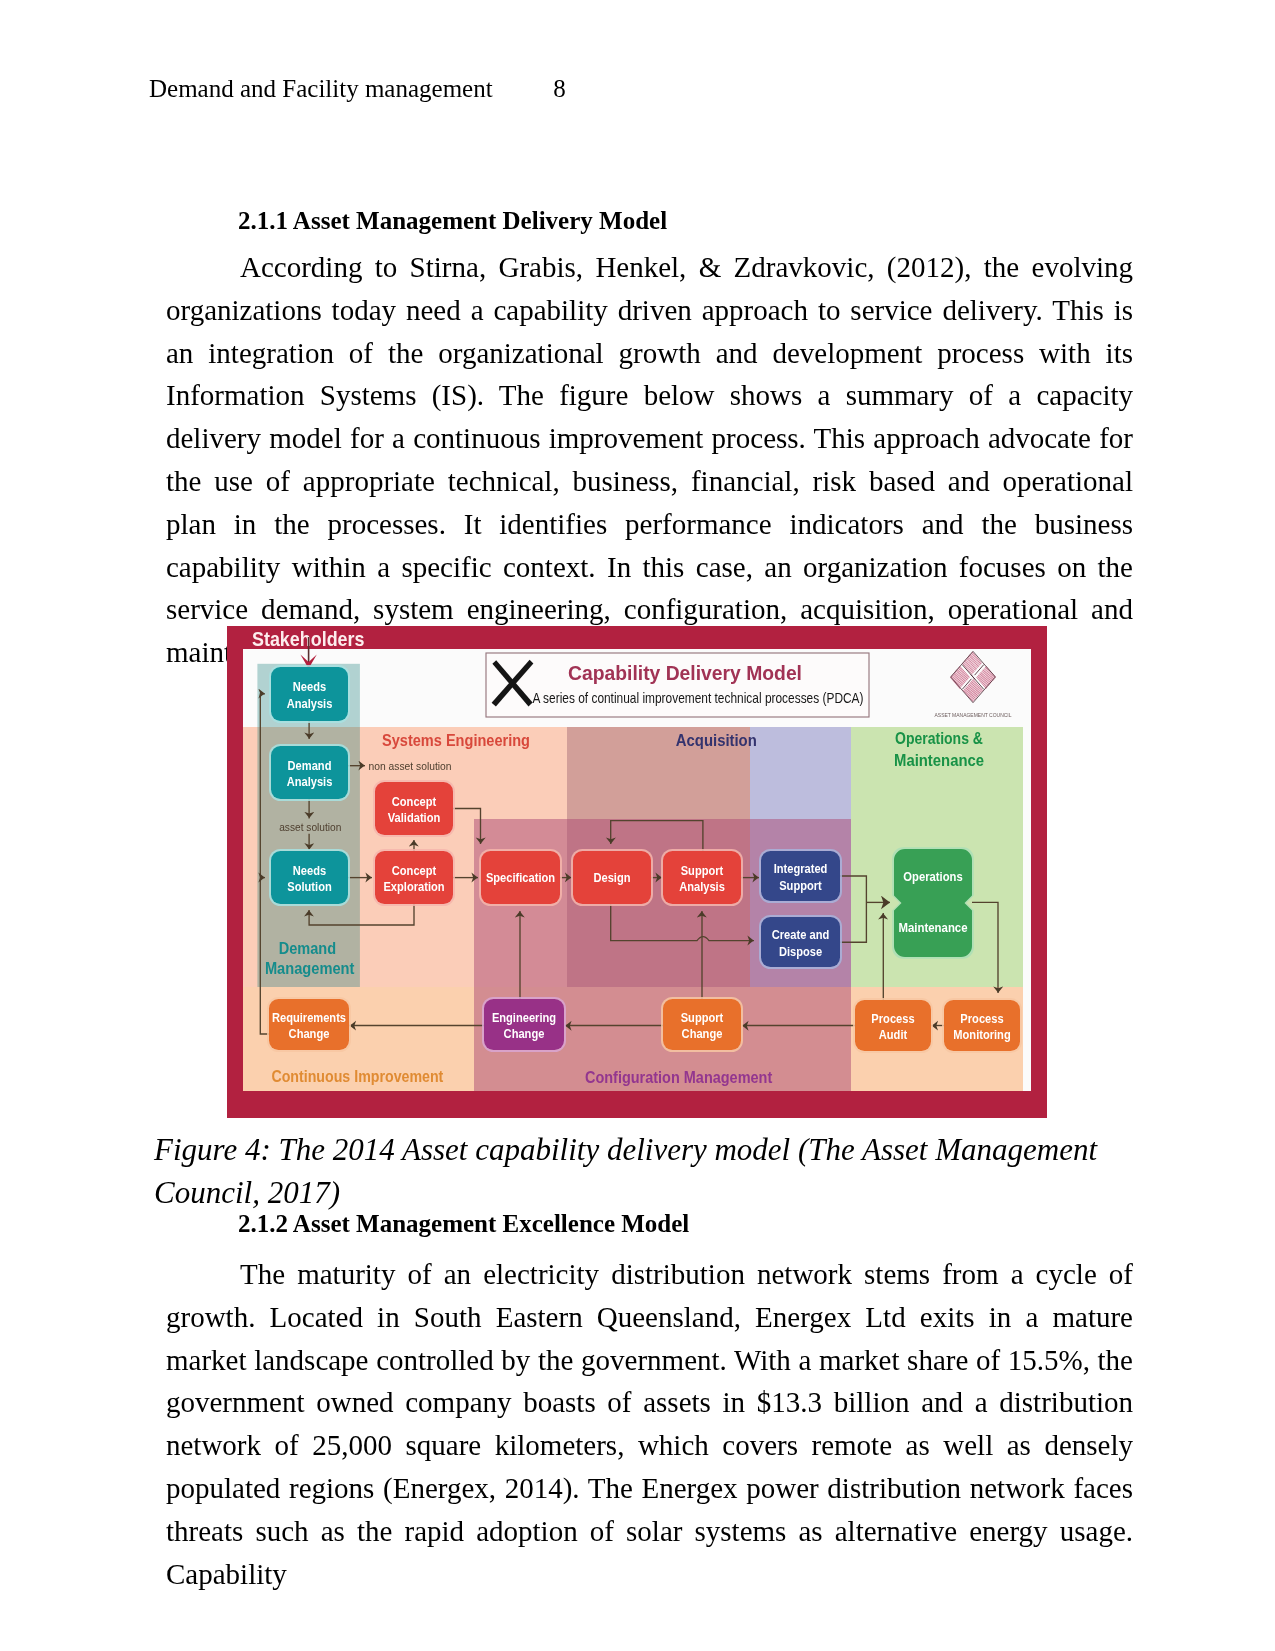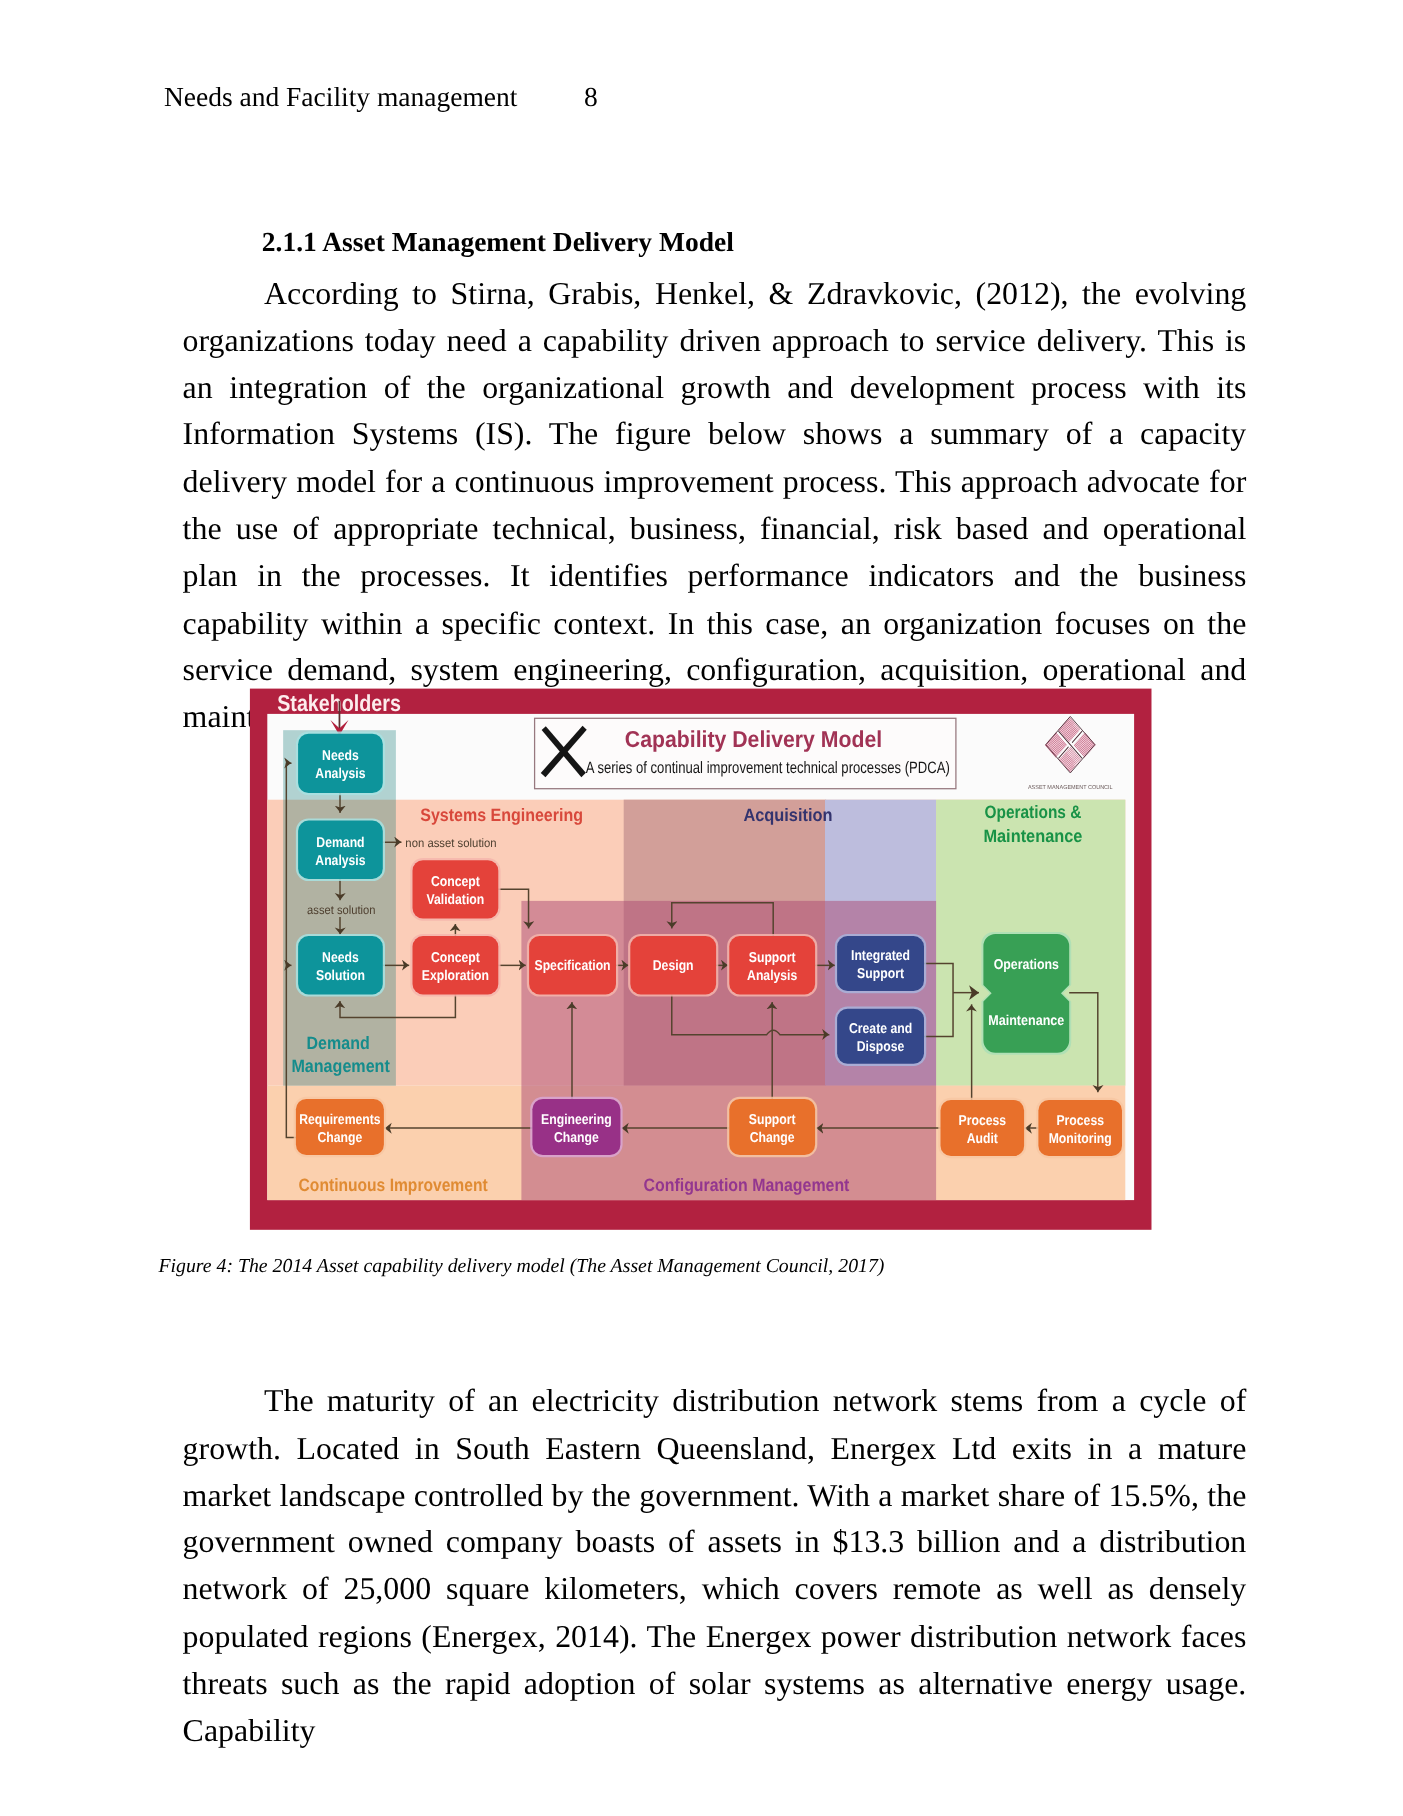--- a/index.html
+++ b/index.html
@@ -6,28 +6,28 @@
   html,body{margin:0;padding:0;background:#ffffff;}
   body{width:1275px;height:1651px;font-family:"Liberation Serif",serif;color:#000;}
   .page{position:relative;width:1275px;height:1651px;overflow:hidden;background:#fff;}
   .runhead{position:absolute;left:149px;top:75px;font-size:25.0px;line-height:28px;white-space:pre;}
   .runhead .pagenum{display:inline-block;margin-left:60.5px;}
   .sechead{position:absolute;left:150px;width:967px;font-size:25.0px;font-weight:bold;margin:12px;
            padding-left:76px;line-height:43px;box-sizing:border-box;}
   .para{position:absolute;left:150px;width:967px;font-size:29px;margin:16px;line-height:42.8px;
         text-align:justify;text-indent:74px;}
   .figwrap{position:absolute;left:227px;top:625px;width:783px;height:494px;}
-  .figcap{position:absolute;left:144px;width:967px;font-size:18px;font-style:italic;line-height:42.8px;}
+  .figcap{position:absolute;left:154px;width:967px;font-size:31px;font-style:italic;line-height:42.8px;}
   svg{display:block;}
 </style>
 </head>
 <body>
 
 <div class="page">
-  <div class="runhead"><span>Needs and Facility management</span><span class="pagenum">8</span></div>
+  <div class="runhead"><span>Demand and Facility management</span><span class="pagenum">8</span></div>
   <h3 class="sechead" style="top:187px">2.1.1 Asset Management Delivery Model</h3>
   <p class="para" style="top:230px">According to Stirna, Grabis, Henkel, &amp; Zdravkovic, (2012), the evolving organizations today need a capability driven approach to service delivery. This is an integration of the organizational growth and development process with its Information Systems (IS). The figure below shows a summary of a capacity delivery model for a continuous improvement process. This approach advocate for the use of appropriate technical, business, financial, risk based and operational plan in the processes. It identifies performance indicators and the business capability within a specific context. In this case, an organization focuses on the service demand, system engineering, configuration, acquisition, operational and maintenance as well as continuous improvement processes (Siano, 2014).</p>
   <div class="figwrap">
 <svg width="820" height="494" viewBox="0 0 820 494">
 <defs>
 <marker id="ar" markerWidth="8" markerHeight="11" refX="6.6" refY="5.2" orient="auto" markerUnits="userSpaceOnUse">
             <path d="M0,0 L6.3,5.0 L0,10.0 L1.8,5.0 Z" fill="#4a3b28"></path>
           </marker>
 <marker id="arb" markerWidth="11" markerHeight="14" refX="9" refY="6.8" orient="auto" markerUnits="userSpaceOnUse">
             <path d="M0,0 L9,6.8 L0,13.6 L2.4,6.8 Z" fill="#4a3b28"></path>
@@ -252,14 +252,15 @@
 </g>
 <g>
 <path d="M676.2,222.2 H735.8000000000001 A11.0,11.0 0 0 1 746.8000000000001,233.2 V270.5 L739.3000000000001,278.0 L746.8000000000001,285.5 V322.79999999999995 A11.0,11.0 0 0 1 735.8000000000001,333.79999999999995 H676.2 A11.0,11.0 0 0 1 665.2,322.79999999999995 V285.5 L672.7,278.0 L665.2,270.5 V233.2 A11.0,11.0 0 0 1 676.2,222.2 Z" fill="#a9dfb7" opacity="0.8"></path>
 <path d="M678.0,224 H734.0 A11.0,11.0 0 0 1 745,235.0 V270.5 L737.5,278.0 L745,285.5 V321.0 A11.0,11.0 0 0 1 734.0,332 H678.0 A11.0,11.0 0 0 1 667,321.0 V285.5 L674.5,278.0 L667,270.5 V235.0 A11.0,11.0 0 0 1 678.0,224 Z" fill="#38A055"></path>
 <text x="706.0" y="255.5" text-anchor="middle" font-family="Liberation Sans,sans-serif" font-size="13" font-weight="bold" textLength="59.3" lengthAdjust="spacingAndGlyphs" fill="#ffffff">Operations</text>
 <text x="706.0" y="307.2" text-anchor="middle" font-family="Liberation Sans,sans-serif" font-size="13" font-weight="bold" textLength="69.1" lengthAdjust="spacingAndGlyphs" fill="#ffffff">Maintenance</text>
 </g>
 </svg>
   </div>
   <div class="figcap" style="top:1129px">Figure 4: The 2014 Asset capability delivery model (The Asset Management Council, 2017)</div>
+  <h3 class="sechead" style="top:1190px">2.1.2 Asset Management Excellence Model</h3>
   <p class="para" style="top:1237px">The maturity of an electricity distribution network stems from a cycle of growth. Located in South Eastern Queensland, Energex Ltd exits in a mature market landscape controlled by the government. With a market share of 15.5%, the government owned company boasts of assets in $13.3 billion and a distribution network of 25,000 square kilometers, which covers remote as well as densely populated regions (Energex, 2014). The Energex power distribution network faces threats such as the rapid adoption of solar systems as alternative energy usage. Capability</p>
 </div>
 
 </body></html>

